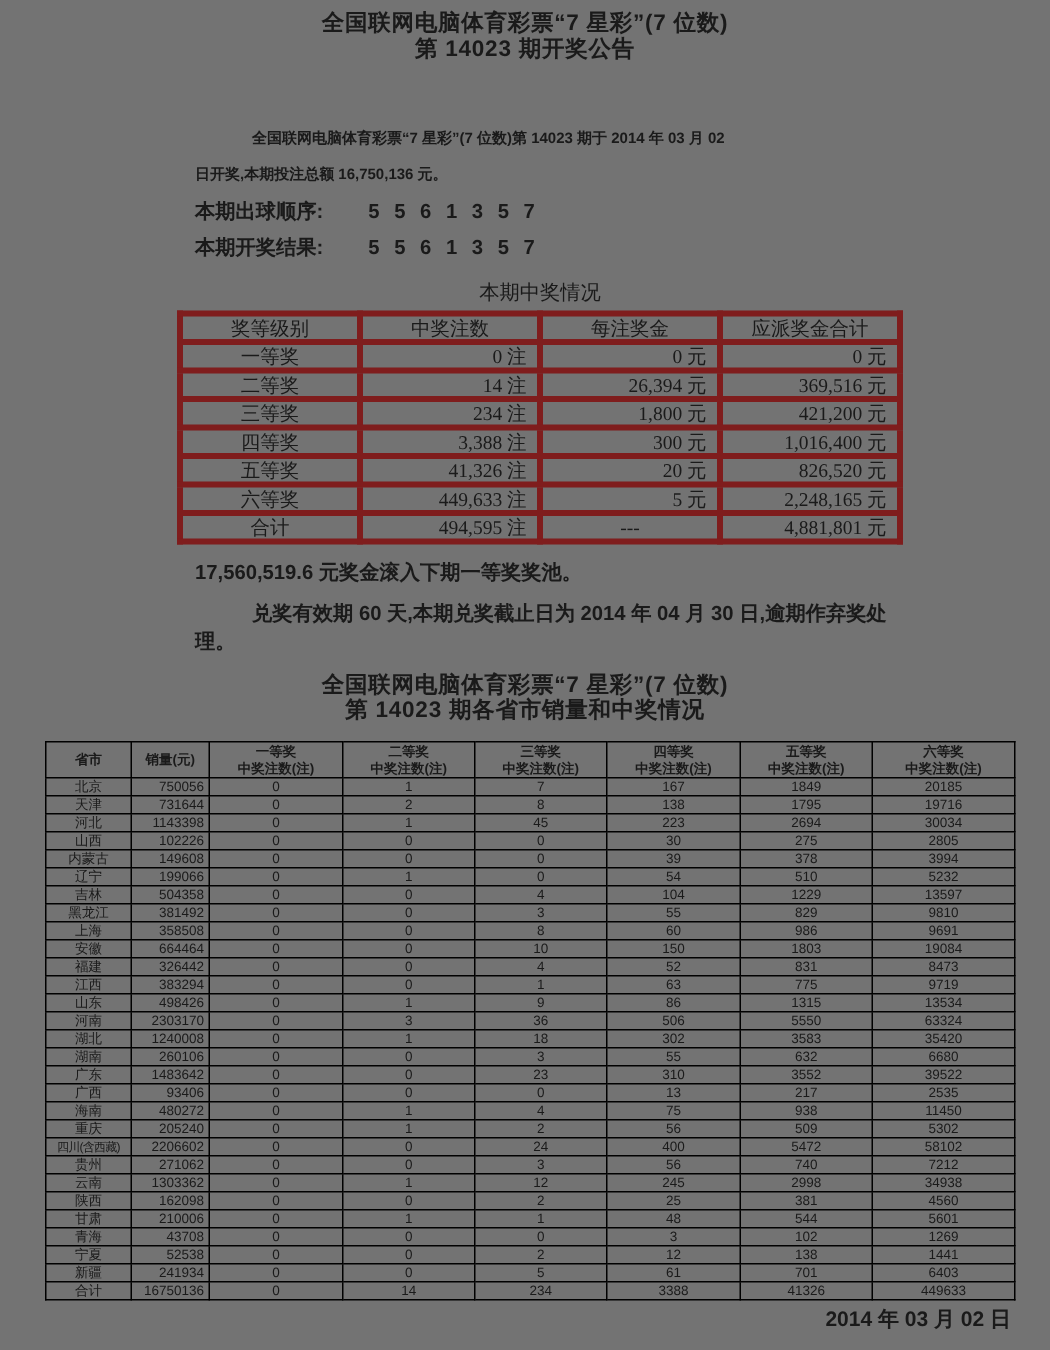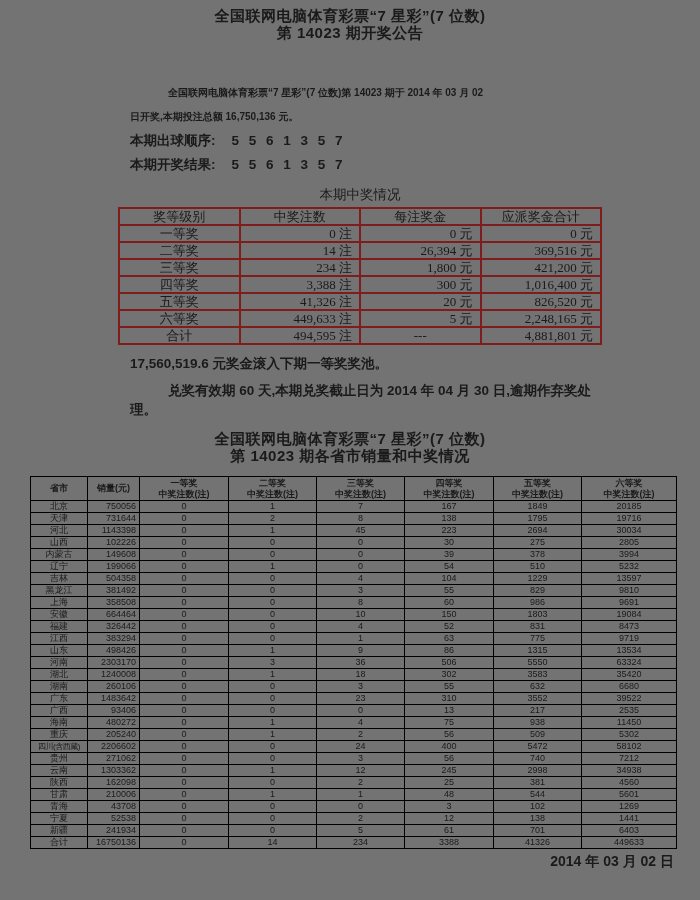--- a/index.html
+++ b/index.html
@@ -10,27 +10,27 @@
     color:#1a1a1a;
   }
   .doc { position:relative; width:700px; height:900px; overflow:hidden; background:#737373; }
 
   .title-block { padding-top:7px; text-align:center; font-size:15px; font-weight:bold; line-height:17px; letter-spacing:0.5px; }
 
   .intro { margin:40px 60px 0 130px; font-size:10px; line-height:24px; font-weight:bold; white-space:nowrap; }
   .intro .indent { padding-left:38px; }
 
   .draw-line { margin-left:130px; font-size:13.5px; line-height:24px; font-weight:bold; }
-  .draw-line .val { letter-spacing:3px;padding-left:16px; }
+  .draw-line .val { margin-left:14px; letter-spacing:3px;padding-left:16px; }
 
   .t1-title { width:484px; margin:9px 0 0 118px; text-align:center; font-size:13.5px; font-weight:normal; }
 
   table { border-collapse:collapse; }
   #prize-table { width:484px; margin:3px 0 0 118px; font-family:"Liberation Serif", serif; font-size:13px; table-layout:fixed; }
-  #prize-table th, #prize-table td { border:2px solid #7f1d1d; height:15px; line-height:15px; padding:0 7px; white-space:nowrap; overflow:hidden;margin-left:28px; }
+  #prize-table th, #prize-table td { border:4px solid #7f1d1d; height:15px; line-height:15px; padding:0 7px; white-space:nowrap; overflow:hidden;margin-left:28px; }
   #prize-table th { font-weight:normal; text-align:center; }
   #prize-table td { text-align:right; }
   #prize-table td:first-child { text-align:center; }
 
   .rollover { margin:9px 0 0 130px; font-size:13.5px; line-height:20px; font-weight:bold; }
   .redeem { margin:7px 60px 0 130px; font-size:13.5px; line-height:19px; font-weight:bold; white-space:nowrap; }
   .redeem .indent { padding-left:38px; }
 
   .section2-title { margin-top:11px; text-align:center; font-size:15px; font-weight:bold; line-height:17px; letter-spacing:0.5px; }
 

